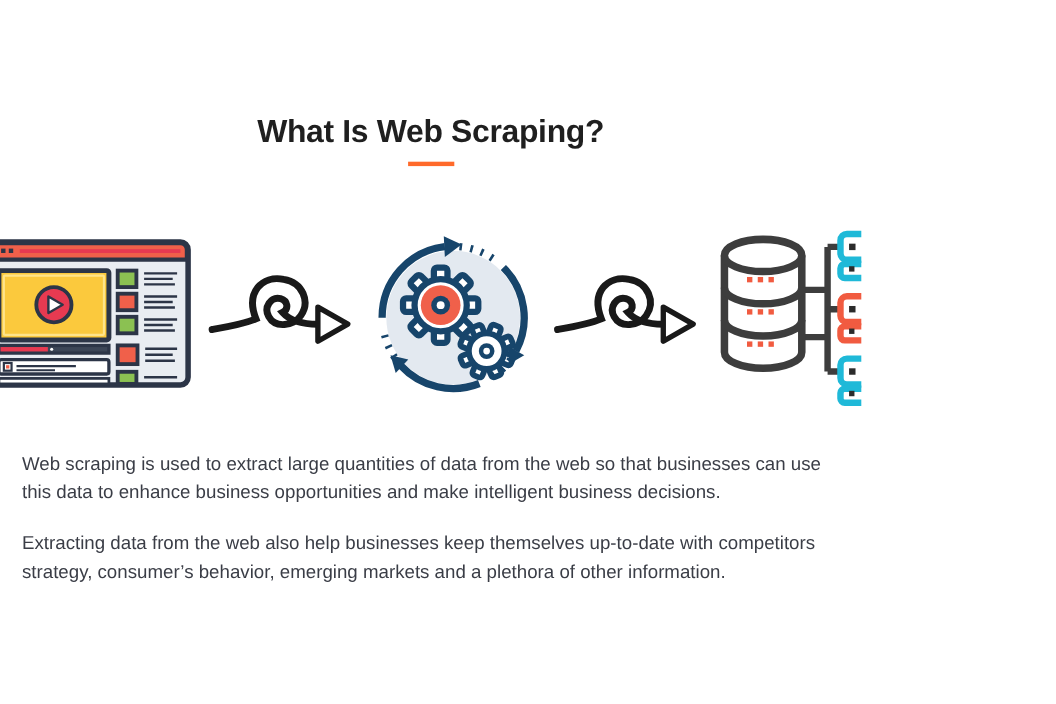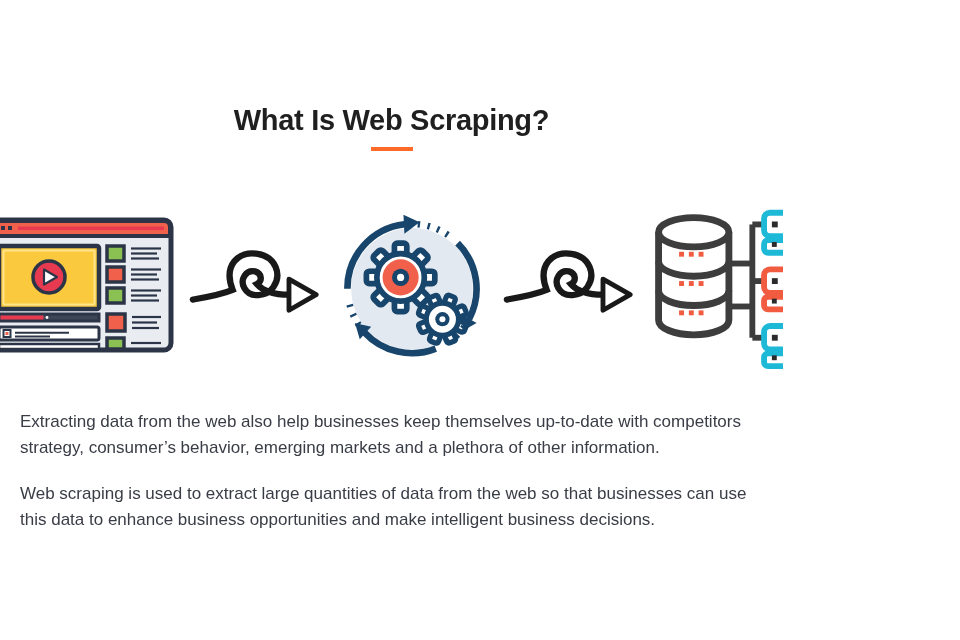--- a/index.html
+++ b/index.html
@@ -188,17 +188,17 @@
 
       <rect x="116" y="128" width="32" height="24" rx="6" class="f-white s-cyan" stroke-width="6"></rect>
       <rect x="124" y="137" width="6" height="6" class="f-dark"></rect>
       <rect x="116" y="156" width="32" height="13" rx="4" class="f-white s-cyan" stroke-width="6"></rect>
       <rect x="124" y="158" width="5" height="5" class="f-dark"></rect>
     </svg>
 
   </div>
 
   <div class="body-copy">
+    <p>Web scraping is used to extract large quantities of data from the web so that businesses can use this data to enhance business opportunities and make intelligent business decisions.</p>
     <p>Extracting data from the web also help businesses keep themselves up-to-date with competitors strategy, consumer’s behavior, emerging markets and a plethora of other information.</p>
-    <p>Web scraping is used to extract large quantities of data from the web so that businesses can use this data to enhance business opportunities and make intelligent business decisions.</p>
   </div>
 
 </div>
 
 </body></html>

